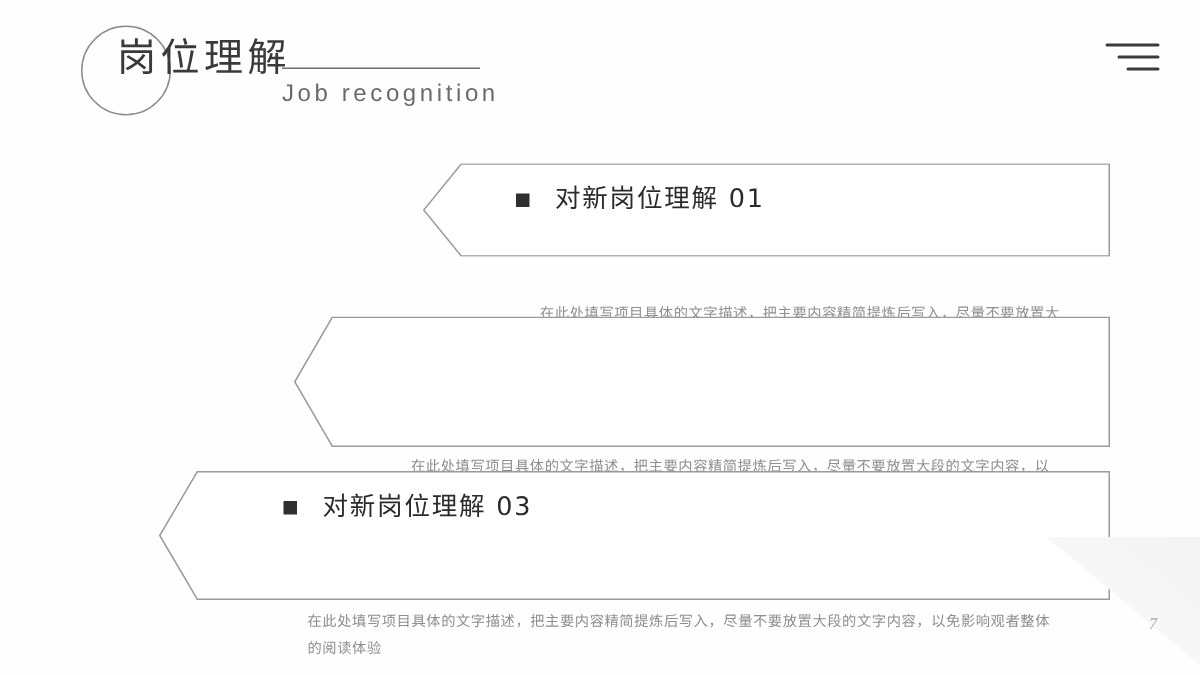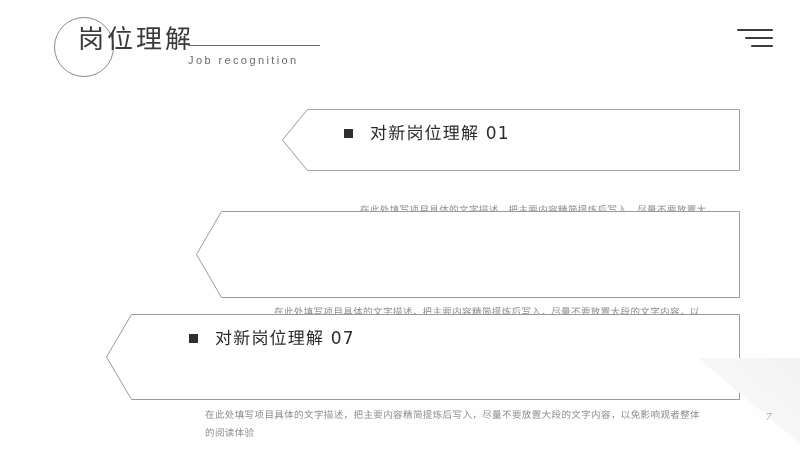--- a/index.html
+++ b/index.html
@@ -78,21 +78,21 @@
     left: 172px;
     top: 45px;
     width: 132px;
     height: 1px;
     background: #6e6e6e;
   }
   .title-en {
     position: absolute;
     left: 172px;
     top: 54px;
-    font-size: 11px;
+    font-size: 16px;
     color: #6b6b6b;
     letter-spacing: 2.4px;
     white-space: nowrap;
     font-family: "Liberation Sans", "DejaVu Sans", sans-serif;
   }
 
   
   .hamburger {
     position: absolute;
     right: 27px;
@@ -208,21 +208,21 @@
     </svg>
     <div class="banner-desc">在此处填写项目具体的文字描述，把主要内容精简提炼后写入，尽量不要放置大段的文字内容，以免影响观者整体的阅读体验</div>
   </div>
 
   <div class="banner" id="banner-3">
     <svg class="shape" viewBox="0 0 634 86" preserveAspectRatio="none">
       <polygon points="25.5,0.5 633.5,0.5 633.5,85.5 25.5,85.5 0.5,43 " vector-effect="non-scaling-stroke"></polygon>
     </svg>
     <div class="banner-heading">
       <span class="bullet"></span>
-      <span class="heading-text">对新岗位理解 07</span>
+      <span class="heading-text">对新岗位理解 03</span>
     </div>
     <div class="banner-desc">在此处填写项目具体的文字描述，把主要内容精简提炼后写入，尽量不要放置大段的文字内容，以免影响观者整体的阅读体验</div>
   </div>
 
   <div class="corner-deco"></div>
   <div class="page-number">7</div>
 
 </div>
 
 </body></html>

